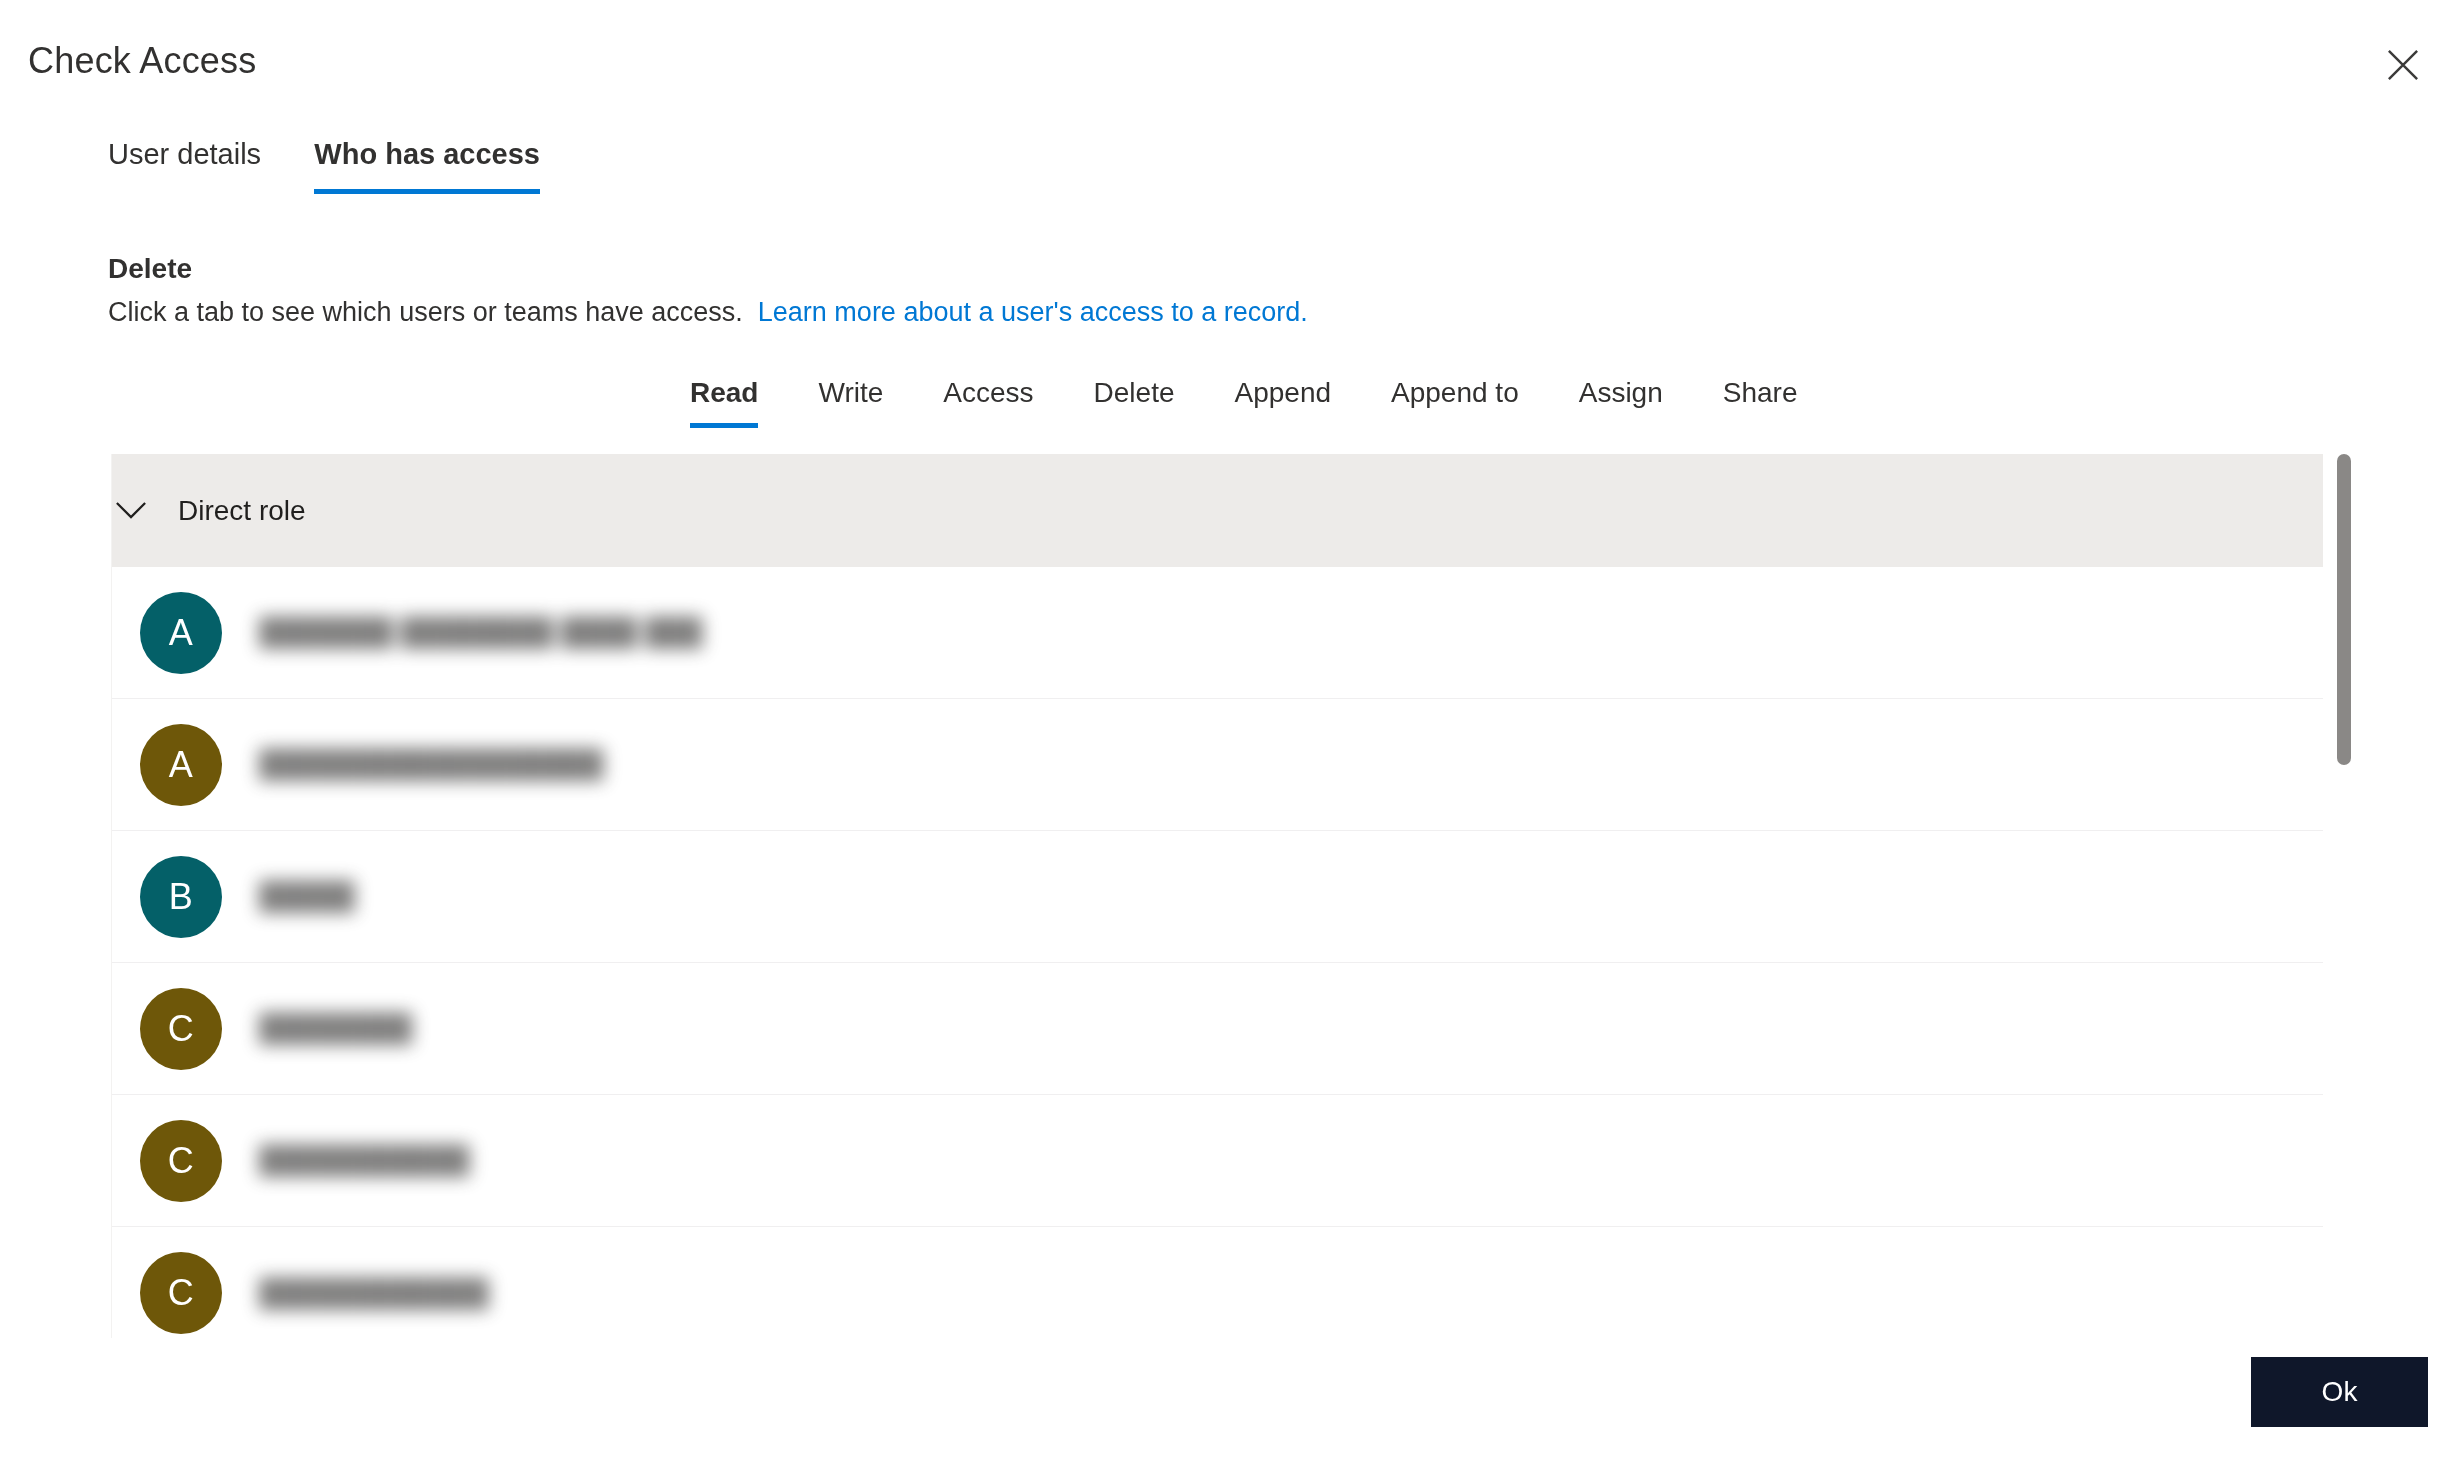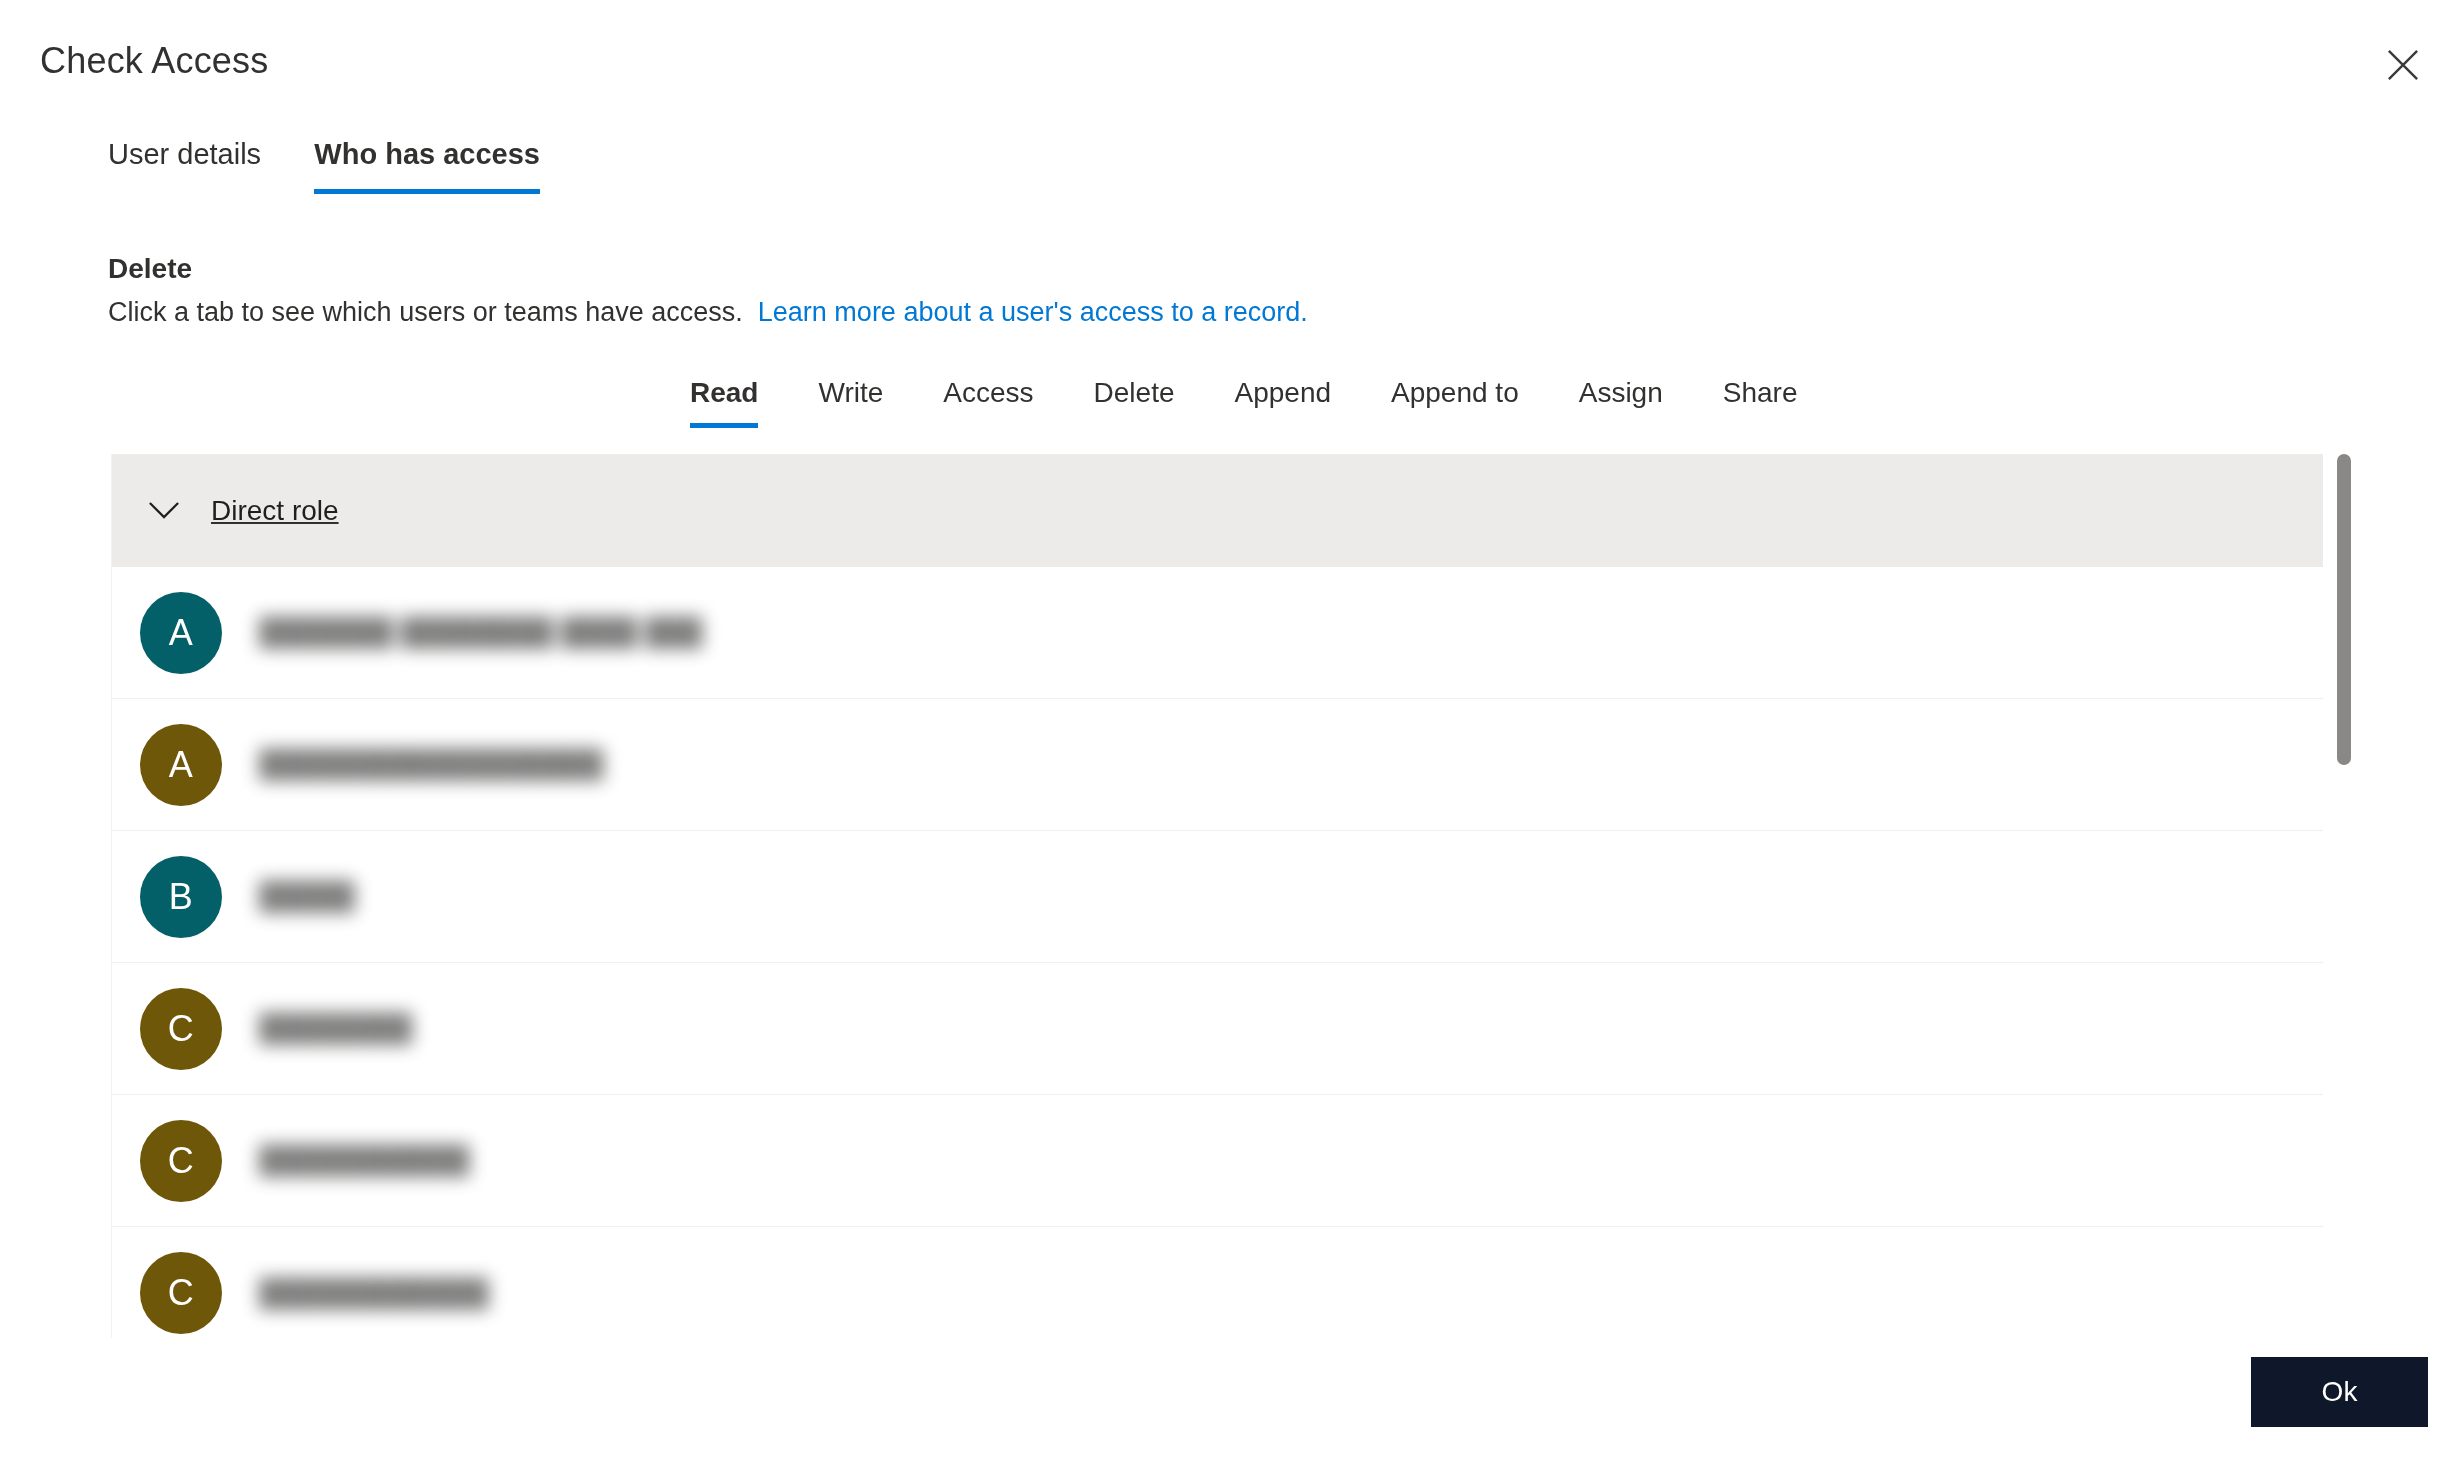--- a/index.html
+++ b/index.html
@@ -16,21 +16,21 @@
   .dialog {
     position: relative;
     width: 2462px;
     height: 1478px;
     background: #ffffff;
   }
 
   
   .dialog-header {
     position: absolute;
-    top: 0; left: 12px; right: 0;
+    top: 0; left: 0; right: 0;
     height: 108px;
   }
   .dialog-title {
     position: absolute;
     left: 28px;
     top: 40px;
     font-size: 36px;
     font-weight: 400;
     color: #323130;
     letter-spacing: 0.2px;
@@ -148,23 +148,21 @@
     height: 884px;
     overflow: hidden;
     border-left: 0.9px solid #f3f2f1;
   }
   .group-header {
     position: relative;
     height: 113px;
     background: #edebe9;
     display: flex;
     align-items: center;
-    padding-left: 33px;
-    cursor: pointer;
-    text-decoration: underline;
+    cursor: pointer;
   }
   .chevron {
     width: 38px;
     height: 38px;
     display: flex;
     align-items: center;
     justify-content: center;
     flex: 0 0 auto;
   }
   .group-label {

